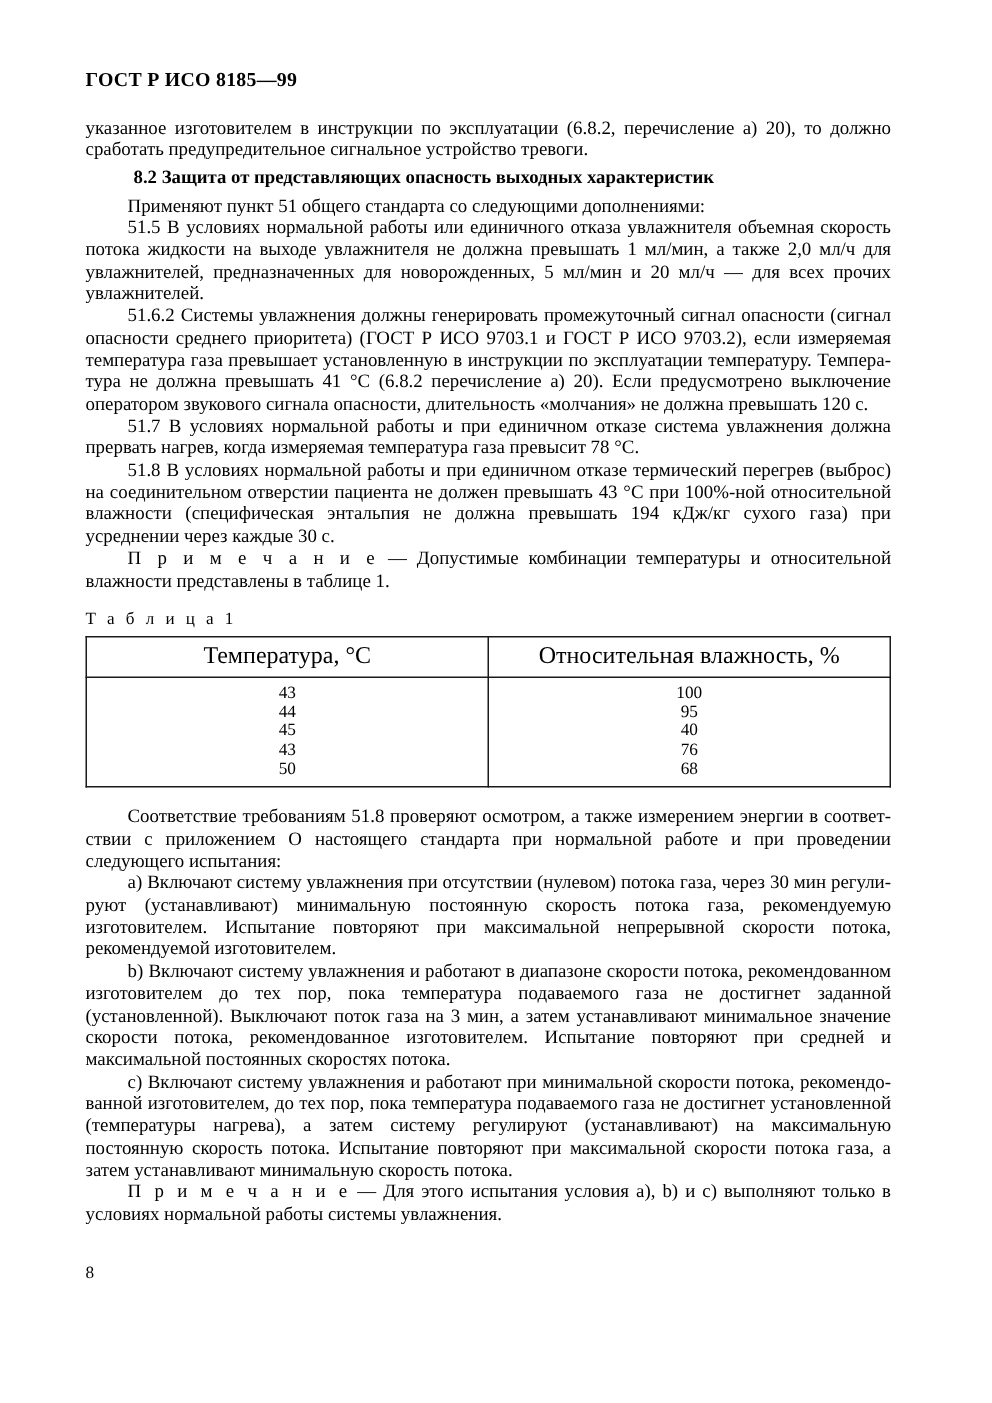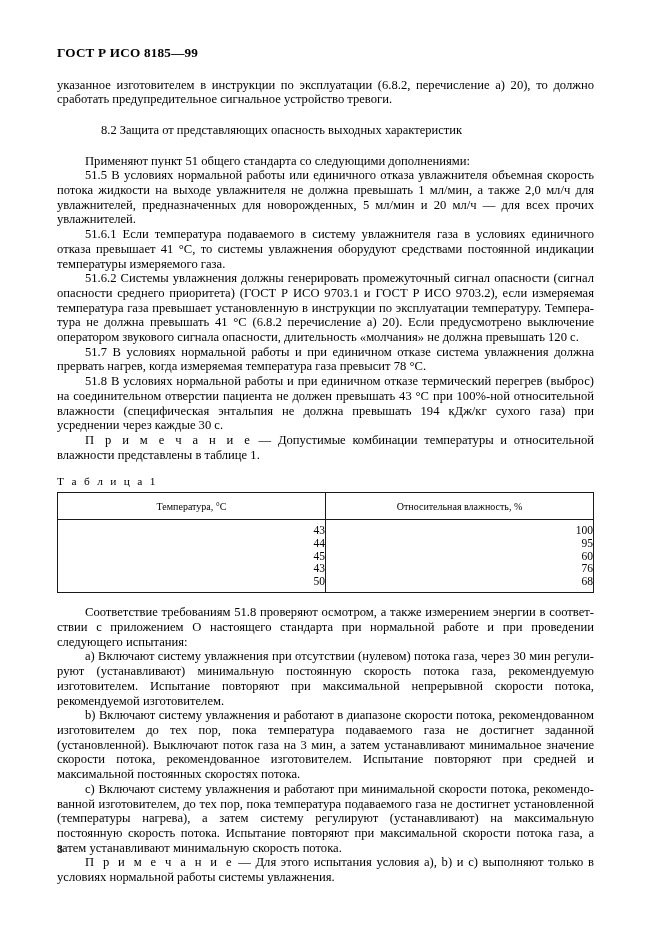--- a/index.html
+++ b/index.html
@@ -43,58 +43,58 @@
     text-justify: inter-word;
     hyphens: manual;
   }
   p.indent {
     text-indent: 28px;
   }
   p.noindent {
     text-indent: 0;
   }
   .bold-head {
-    font-weight: normal;
+    font-weight: bold;
     font-size: 12.5px;
     line-height: 14.7px;
-    margin: 16px;
+    margin: 4px;
     text-indent: 28px;
   }
   .note-lbl {
     letter-spacing: 2.1px;
   }
   .table-caption {
     font-size: 11.4px;
     letter-spacing: 2.3px;
     margin: 13px 0 5px 0;
   }
   table.t1 {
     border-collapse: collapse;
     width: 537px;
     table-layout: fixed;
     margin: 0 0 0 0;
   }
   table.t1 th, table.t1 td {
     border: 1px solid #1a1a1a;
     text-align: center;
     font-weight: normal;
-    font-size: 10px;
+    font-size: 16px;
     padding: 0;
   }
   table.t1 th {
     height: 26px;
     vertical-align: middle;
   }
   table.t1 td.datacell {
     padding: 4px 0 5px 0;
     vertical-align: top;
     line-height: 12.6px;
     font-size: 11.5px;
   }
-  table.t1 td.datacell div { line-height: 12.6px; text-align: right; }
+  table.t1 td.datacell div { line-height: 12.6px; }
   .after-table { height: 12px; }
   .sec9 {
     font-weight: bold;
     font-size: 14.2px;
     line-height: 17px;
     margin: 0;
     padding-left: 28px;
     text-indent: 0;
   }
   .sec9 .numlbl { padding-right: 7px; }
@@ -126,21 +126,20 @@
     <div class="doc-header">ГОСТ Р ИСО 8185—99</div>
 
     <p class="noindent">указанное изготовителем в инструкции по эксплуатации (6.8.2, перечисление а) 20), то должно сработать предупредительное сигнальное устройство тревоги.</p>
 
     <p class="bold-head">8.2  Защита от представляющих опасность выходных характеристик</p>
 
     <p class="indent">Применяют пункт 51 общего стандарта со следующими дополнениями:</p>
 
     <p class="indent">51.5  В условиях нормальной работы или единичного отказа увлажнителя объемная скорость потока жидкости на выходе увлажнителя не должна превышать 1 мл/мин, а также 2,0 мл/ч для увлаж­нителей, предназначенных для новорожденных, 5 мл/мин и 20 мл/ч — для всех прочих увлажнителей.</p>
 
-    <p class="indent">51.6.1  Если температура подаваемого в систему увлажнителя газа в условиях единичного отказа превышает 41 °C, то системы увлажнения оборудуют средствами постоянной индикации температу­ры измеряемого газа.</p>
 
     <p class="indent">51.6.2  Системы увлажнения должны генерировать промежуточный сигнал опасности (сигнал опасности среднего приоритета) (ГОСТ Р ИСО 9703.1 и ГОСТ Р ИСО 9703.2), если измеряемая температура газа превышает установленную в инструкции по эксплуатации температуру. Темпера­тура не должна превышать 41 °C (6.8.2 перечисление а) 20). Если предусмотрено выключение оператором звукового сигнала опасности, длительность «молчания» не должна превышать 120 с.</p>
 
     <p class="indent">51.7  В условиях нормальной работы и при единичном отказе система увлажнения должна прервать нагрев, когда измеряемая температура газа превысит 78 °C.</p>
 
     <p class="indent">51.8  В условиях нормальной работы и при единичном отказе термический перегрев (выброс) на соединительном отверстии пациента не должен превышать 43 °C при 100%-ной относительной влажности (специфическая энтальпия не должна превышать 194 кДж/кг сухого газа) при усреднении через каждые 30 с.</p>
 
     <p class="indent"><span class="note-lbl">П р и м е ч а н и е</span><span> — Допустимые комбинации температуры и относительной влажности представлены в таблице 1.</span></p>
 
     <div class="table-caption">Т а б л и ц а  1</div>
@@ -157,21 +156,21 @@
           <td class="datacell">
             <div>43</div>
             <div>44</div>
             <div>45</div>
             <div>43</div>
             <div>50</div>
           </td>
           <td class="datacell">
             <div>100</div>
             <div>95</div>
-            <div>60</div>
+            <div>40</div>
             <div>76</div>
             <div>68</div>
           </td>
         </tr>
       </tbody>
     </table>
 
     <div class="after-table"></div>
 
     <p class="indent">Соответствие требованиям 51.8 проверяют осмотром, а также измерением энергии в соответ­ствии с приложением О настоящего стандарта при нормальной работе и при проведении следующего испытания:</p>

